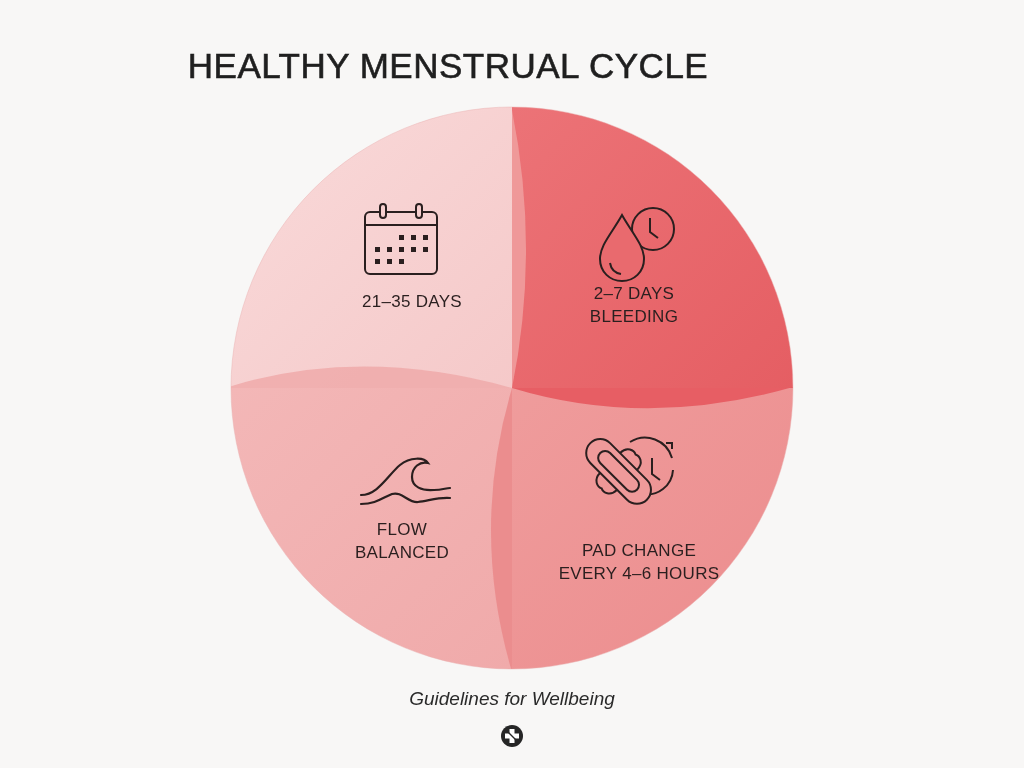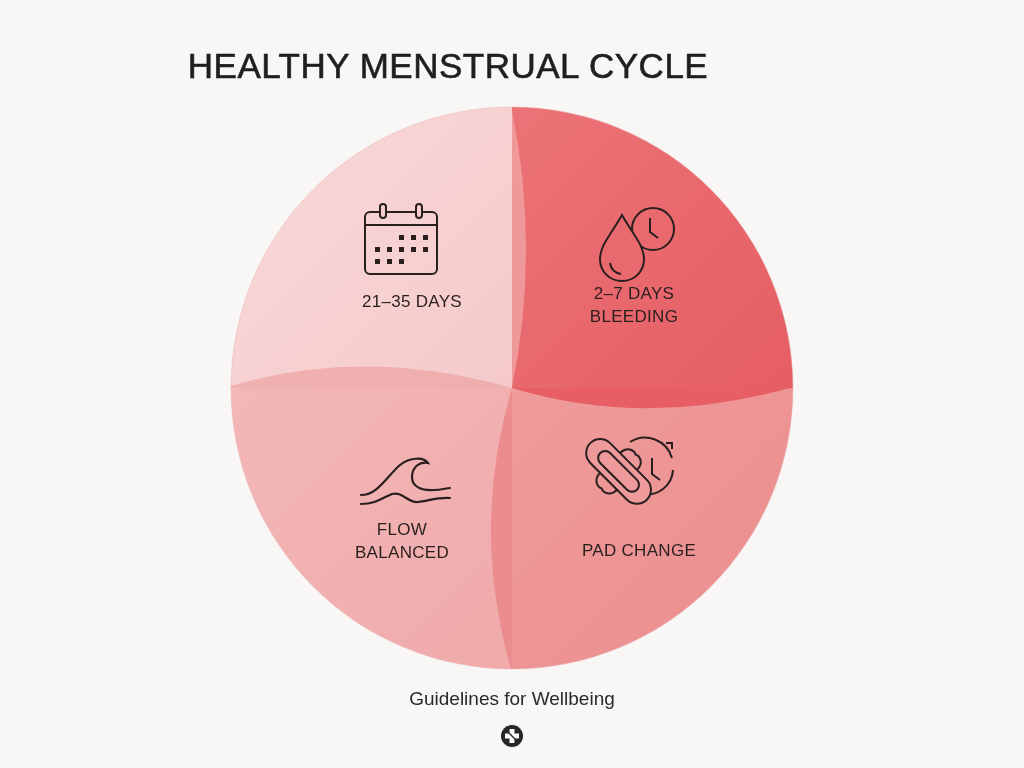--- a/index.html
+++ b/index.html
@@ -45,20 +45,21 @@
     }
     .label span { display: block; }
     .footer-text {
       position: absolute;
       top: 688px;
       left: 0;
       width: 1024px;
       text-align: center;
       font-size: 19px;
       color: #2a2a2a;
+      font-style: italic;
     }
     .footer-icon {
       position: absolute;
       left: 500px;
       top: 724px;
       width: 24px;
       height: 24px;
     }
   </style>
 </head>
@@ -157,20 +158,21 @@
 <div class="label" style="left:534px; top:282px; width:200px;">
   <span>2–7 DAYS</span>
   <span>BLEEDING</span>
 </div>
 <div class="label" style="left:302px; top:518px; width:200px;">
   <span>FLOW</span>
   <span>BALANCED</span>
 </div>
 <div class="label" style="left:514px; top:518px; width:250px;margin-top:21px;">
   <span>PAD CHANGE</span>
+  <span>EVERY 4–6 HOURS</span>
 </div>
 
 <div class="footer-text">Guidelines for Wellbeing</div>
 
 <svg class="footer-icon" viewBox="0 0 24 24">
   <circle cx="12" cy="12" r="11" fill="#262626"></circle>
   <path d="M9.5,5 h5 v4.5 h4.5 v5 h-4.5 v4.5 h-5 v-4.5 h-4.5 v-5 h4.5 z" fill="#ffffff"></path>
   <line x1="8" y1="8" x2="16" y2="16" stroke="#262626" stroke-width="1.3"></line>
 </svg>
 

